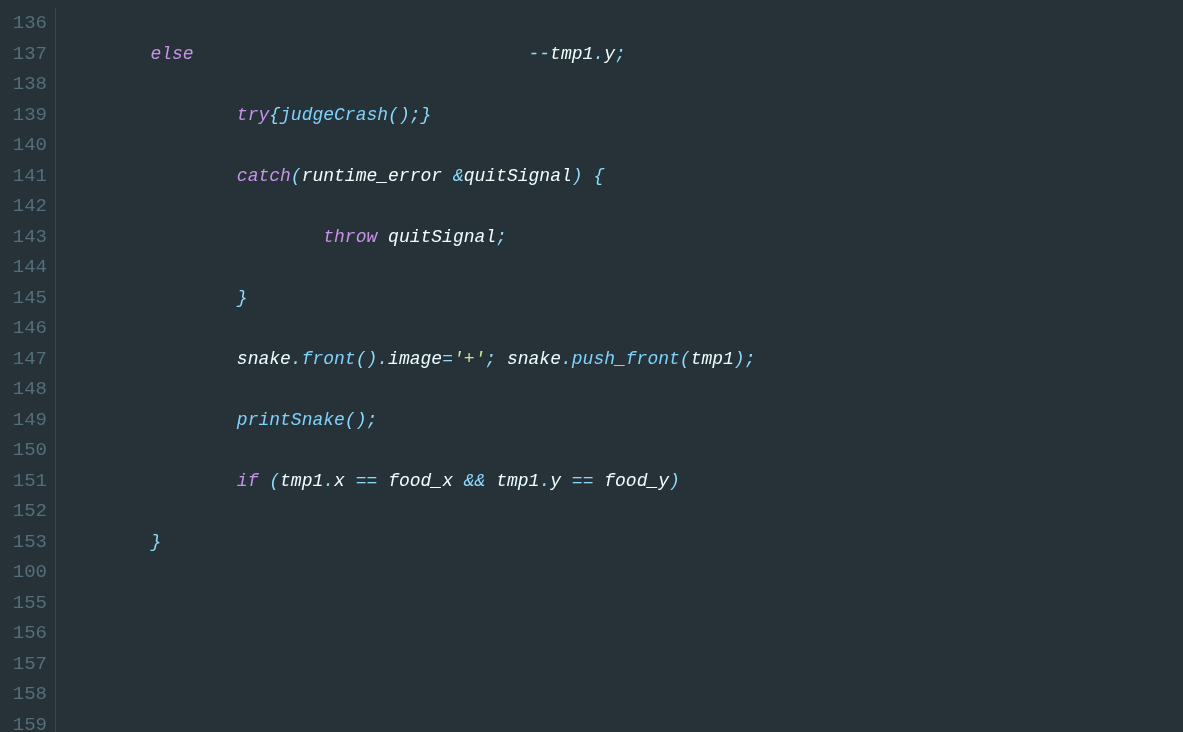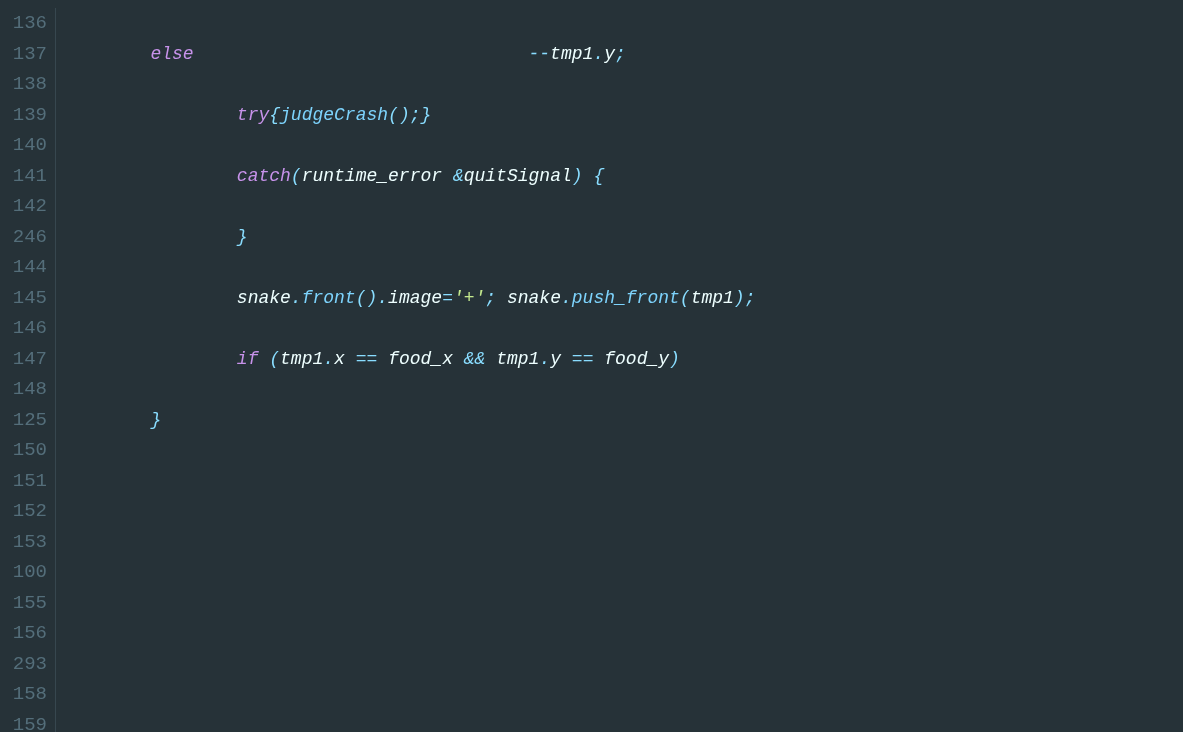--- a/index.html
+++ b/index.html
@@ -52,44 +52,46 @@
 
 <div class="editor">
   <div class="gutter">
     <div class="ln">136</div>
     <div class="ln">137</div>
     <div class="ln">138</div>
     <div class="ln">139</div>
     <div class="ln">140</div>
     <div class="ln">141</div>
     <div class="ln">142</div>
-    <div class="ln">246</div>
+    <div class="ln">143</div>
     <div class="ln">144</div>
     <div class="ln">145</div>
     <div class="ln">146</div>
     <div class="ln">147</div>
     <div class="ln">148</div>
-    <div class="ln">125</div>
+    <div class="ln">149</div>
     <div class="ln">150</div>
     <div class="ln">151</div>
     <div class="ln">152</div>
     <div class="ln">153</div>
     <div class="ln">100</div>
     <div class="ln">155</div>
     <div class="ln">156</div>
-    <div class="ln">293</div>
+    <div class="ln">157</div>
     <div class="ln">158</div>
     <div class="ln">159</div>
   </div>
   <div class="code-area">
 <div class="code-line">        <span class="kw">else</span>                               <span class="op">--</span><span class="id">tmp1</span><span class="punct">.</span><span class="id">y</span><span class="punct">;</span></div>
 <div class="code-line">                <span class="kw">try</span><span class="punct">{</span><span class="fn">judgeCrash</span><span class="punct">(</span><span class="punct">)</span><span class="punct">;</span><span class="punct">}</span></div>
 <div class="code-line">                <span class="kw">catch</span><span class="punct">(</span><span class="id">runtime_error</span> <span class="op">&amp;</span><span class="id">quitSignal</span><span class="punct">)</span> <span class="punct">{</span></div>
+<div class="code-line">                        <span class="kw">throw</span> <span class="id">quitSignal</span><span class="punct">;</span></div>
 <div class="code-line">                <span class="punct">}</span></div>
 <div class="code-line">                <span class="id">snake</span><span class="punct">.</span><span class="fn">front</span><span class="punct">(</span><span class="punct">)</span><span class="punct">.</span><span class="id">image</span><span class="op">=</span><span class="char">'+'</span><span class="punct">;</span> <span class="id">snake</span><span class="punct">.</span><span class="fn">push_front</span><span class="punct">(</span><span class="id">tmp1</span><span class="punct">)</span><span class="punct">;</span></div>
+<div class="code-line">                <span class="fn">printSnake</span><span class="punct">(</span><span class="punct">)</span><span class="punct">;</span></div>
 <div class="code-line">                <span class="kw">if</span> <span class="punct">(</span><span class="id">tmp1</span><span class="punct">.</span><span class="id">x</span> <span class="op">==</span> <span class="id">food_x</span> <span class="op">&amp;&amp;</span> <span class="id">tmp1</span><span class="punct">.</span><span class="id">y</span> <span class="op">==</span> <span class="id">food_y</span><span class="punct">)</span></div>
 <div class="code-line">        <span class="punct">}</span></div>
 
 
 
 
 
 
 
 

